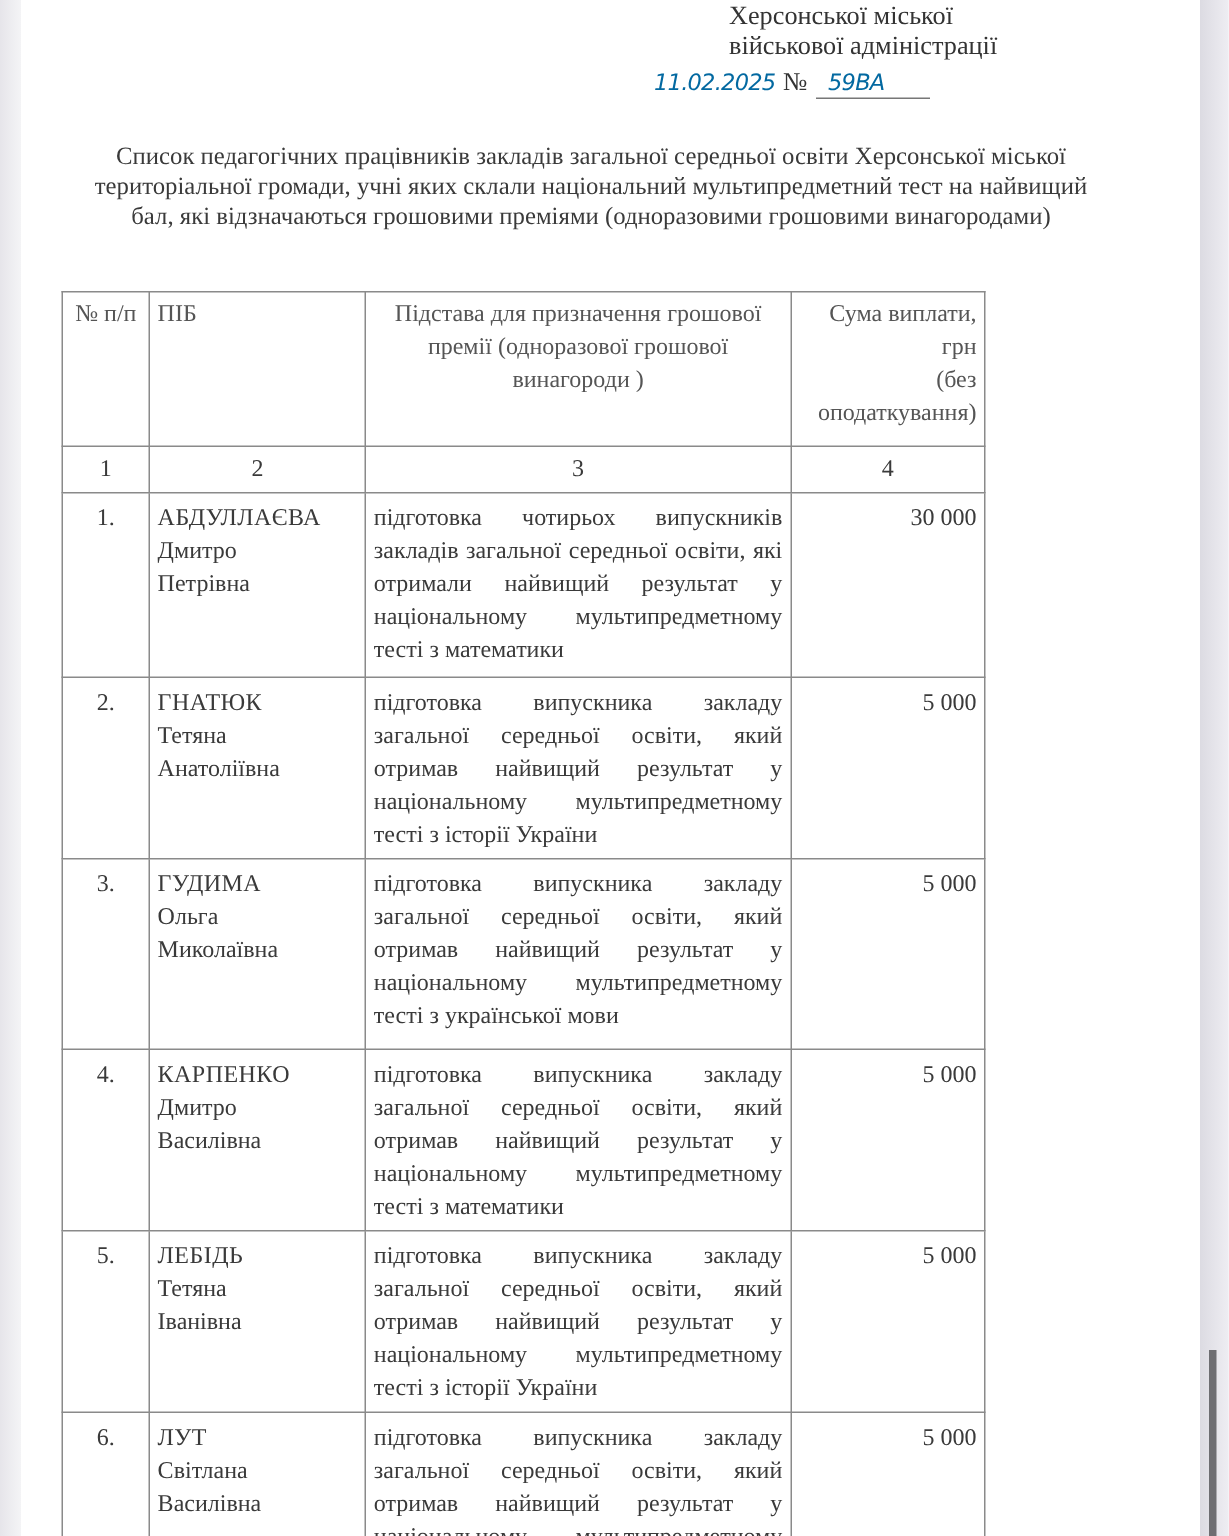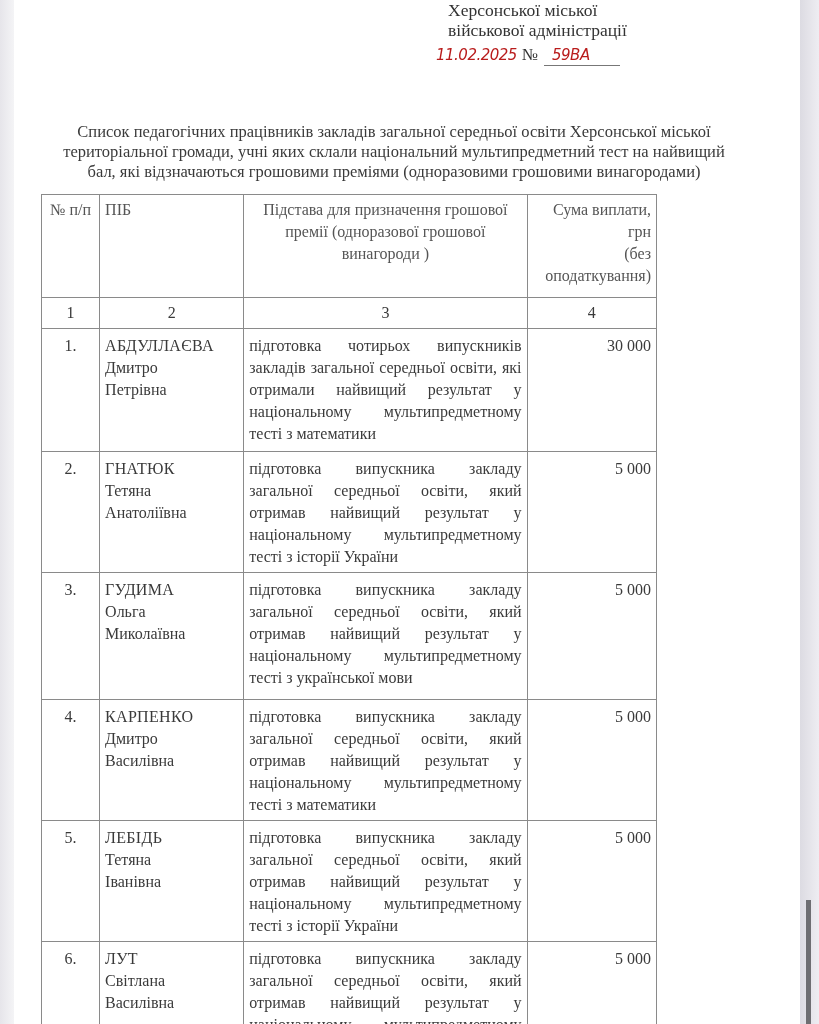--- a/index.html
+++ b/index.html
@@ -22,39 +22,39 @@
     background: linear-gradient(to right, #dcdbe2, #eeedf2);
   }
   .right-dark {
     position: absolute; left: 806px; top: 900px; width: 5px; height: 124px;
     background: #6e6e72;
   }
   .header-block {
     position: absolute; left: 448px; top: 0; width: 260px;
     font-size: 17.5px; line-height: 20px; color: #333;
   }
-  .header-block .line { display: block; white-space: nowrap; }
+  .header-block .line { display: block; white-space: nowrap; margin-left: 38px; }
   .sign-row {
     position: absolute; left: 436px; top: 43px; width: 200px; height: 26px;
     font-size: 17px;
   }
   .hand {
     font-family: "DejaVu Sans", sans-serif; font-style: italic;
-    color: #b91c1c; font-size: 15px; letter-spacing: -0.5px;
+    color: #0369a1; font-size: 15px; letter-spacing: -0.5px;
   }
   .sign-date { position: absolute; left: 0; top: 3px; }
   .sign-no { position: absolute; left: 86px; top: 2px; color: #333; font-family: "Liberation Serif", serif; }
   .sign-num { position: absolute; left: 116px; top: 3px; }
   .sign-underline {
     position: absolute; left: 108px; top: 22px; width: 76px; height: 1px; background: #777;
   }
 
   .title {
     position: absolute; left: 48px; top: 94px; width: 692px;
-    text-align: center; font-size: 16.5px; line-height: 20px; color: #3a3a3a; margin-top: 28px;
+    text-align: center; font-size: 16.5px; line-height: 20px; color: #3a3a3a;
   }
 
   table.awards {
     position: absolute; left: 41px; top: 194px;
     border-collapse: collapse; width: 616px;
     font-size: 16px; color: #3a3a3a;
   }
   table.awards td, table.awards th {
     border: 1px solid #8a8a8a; vertical-align: top; font-weight: normal;
     padding: 4px 5px; line-height: 22px;

